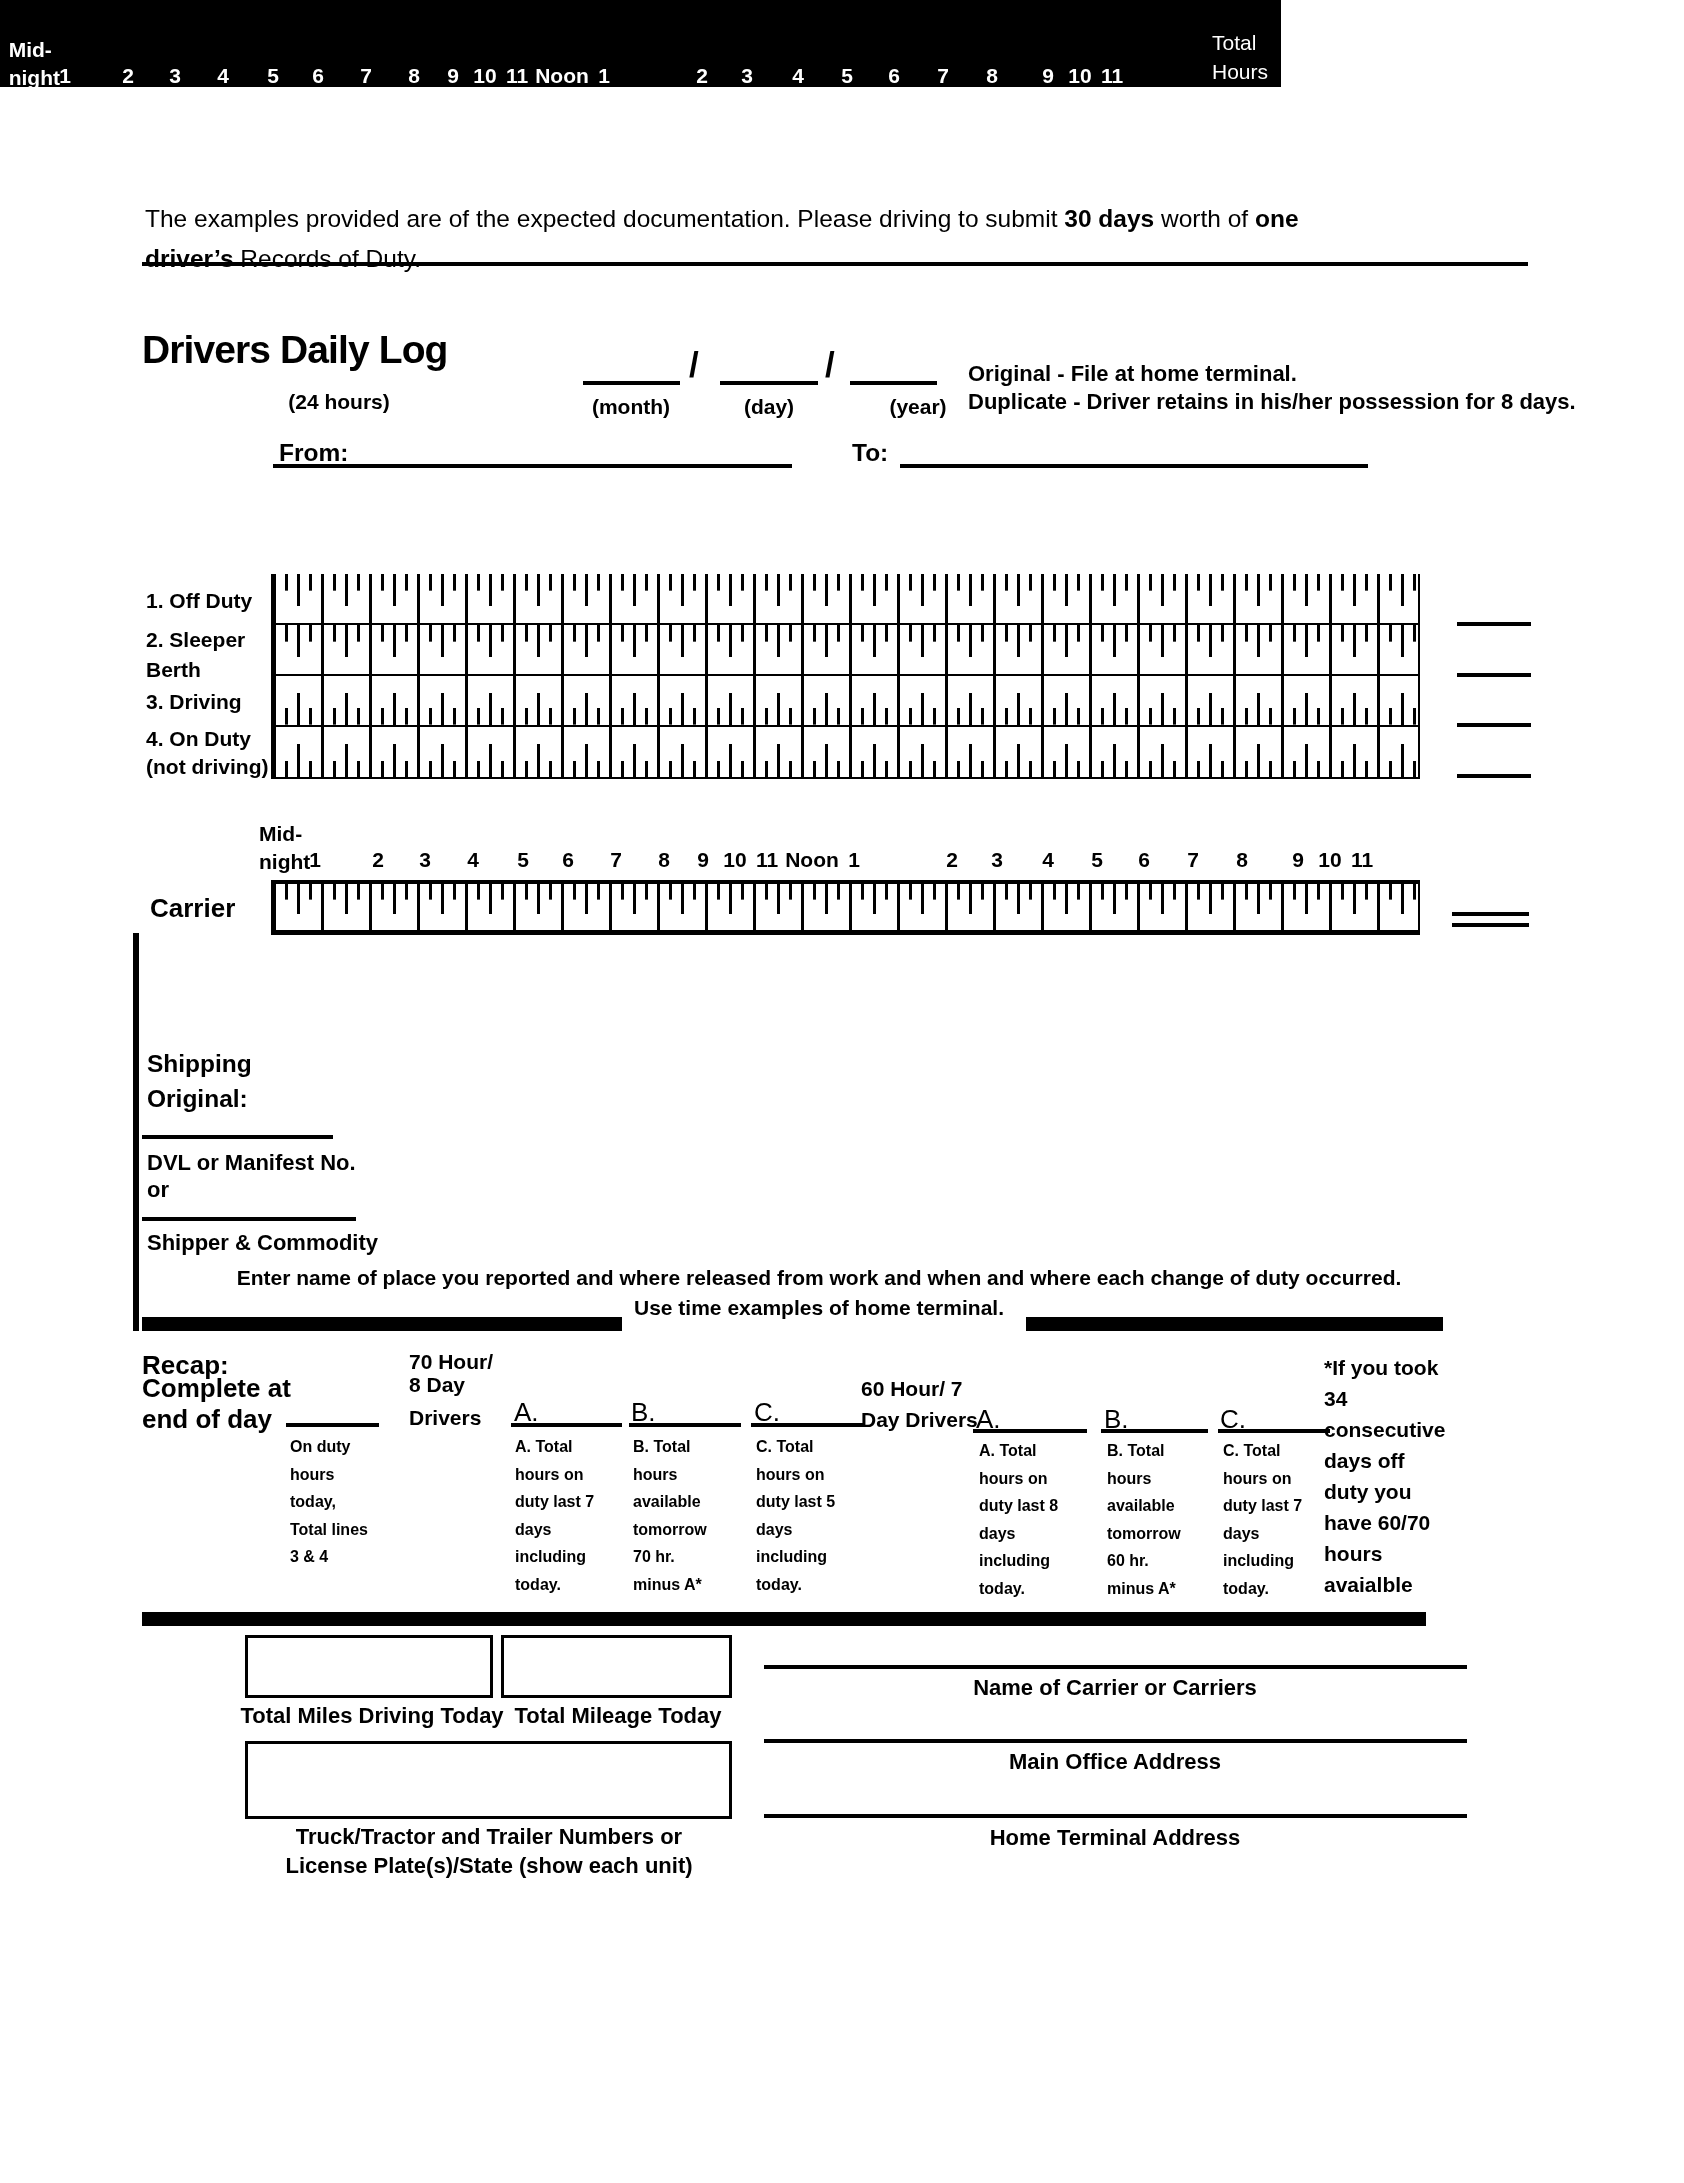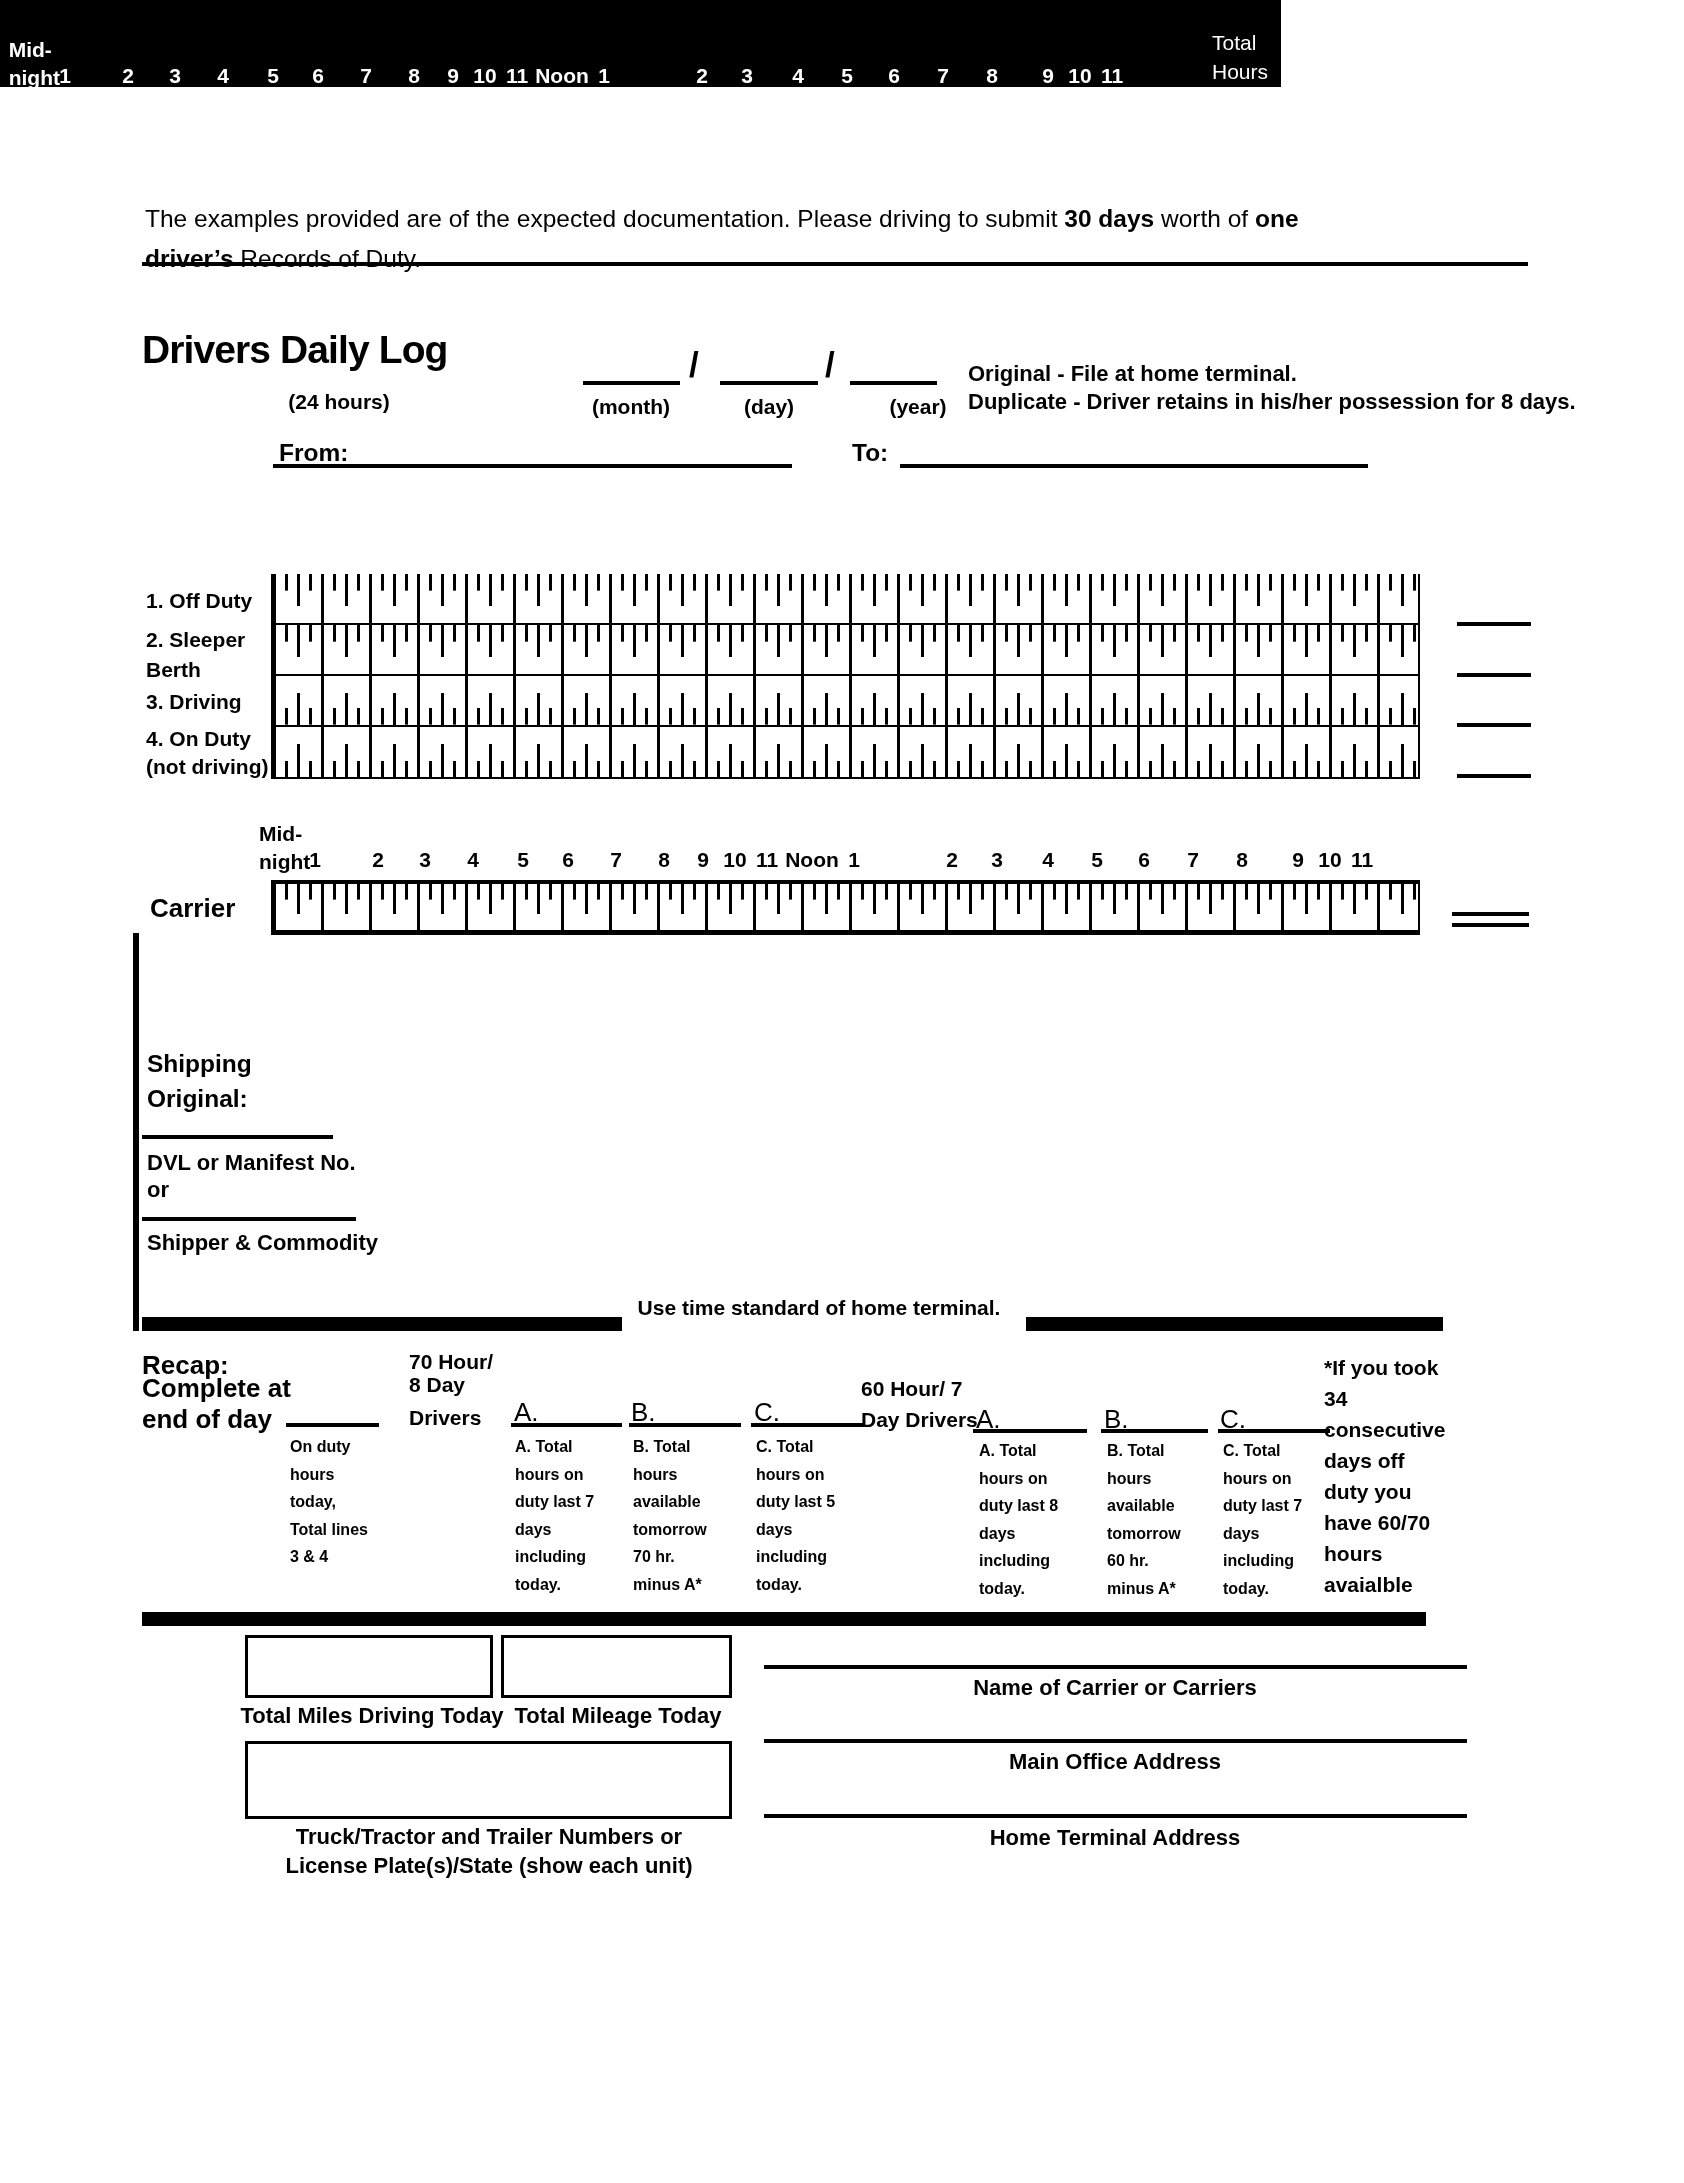--- a/index.html
+++ b/index.html
@@ -191,21 +191,22 @@
   <div class="line" style="left:1452px;top:923px;width:77px;"></div>
 
   <div class="bar" style="left:133px;top:933px;width:6.1px;height:398px;"></div>
   <div class="abs ship-label" style="top:1050px;">Shipping</div>
   <div class="abs ship-label" style="top:1085px;">Original:</div>
   <div class="line" style="left:142px;top:1135px;width:191px;"></div>
   <div class="abs ship-small" style="top:1150px;">DVL or Manifest No.</div>
   <div class="abs ship-small" style="top:1177px;">or</div>
   <div class="line" style="left:142px;top:1217px;width:214px;"></div>
   <div class="abs ship-small" style="top:1230px;">Shipper &amp; Commodity</div>
-  <div class="abs instr ctr" style="left:819px;top:1296px;">Use time standard of home terminal.</div>
+  <div class="abs instr ctr" style="left:819px;top:1266px;">Enter name of place you reported and where released from work and when and where each change of duty occurred.</div>
+  <div class="abs instr ctr" style="left:819px;top:1296px;">Use time examples of home terminal.</div>
 
   <div class="bar" style="left:142px;top:1317px;width:480px;height:14px;"></div>
   <div class="bar" style="left:1026px;top:1317px;width:417px;height:14px;"></div>
 
   <div class="abs recap-line" style="top:1350px;">Recap:</div>
   <div class="abs recap-line" style="top:1373px;">Complete at</div>
   <div class="abs recap-line" style="top:1404px;">end of day</div>
   <div class="line" style="left:286px;top:1423px;width:93px;"></div>
   <div class="recap-col" style="left:290px;top:1433px;">
     <div>On duty</div>

